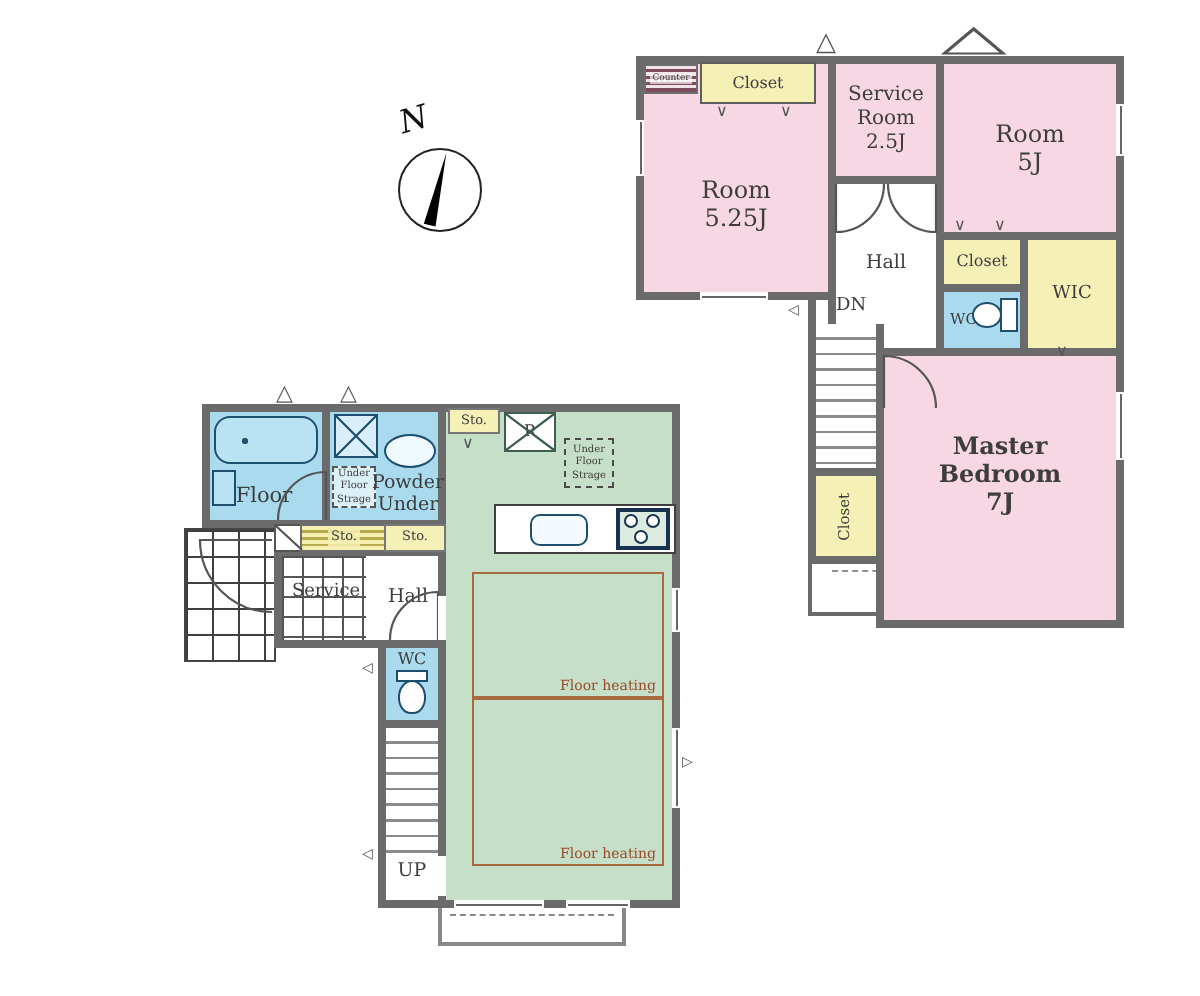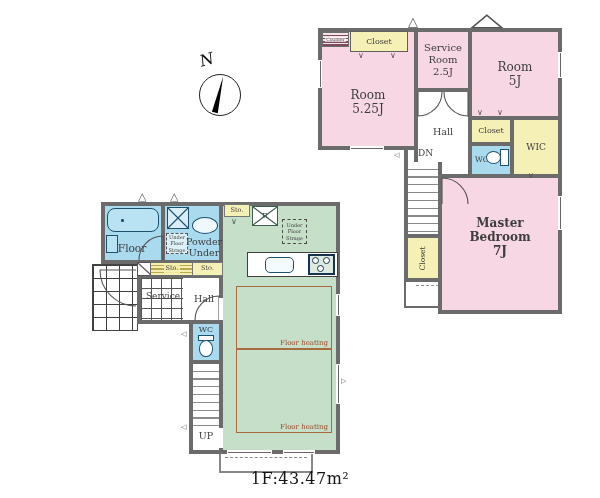--- a/index.html
+++ b/index.html
@@ -186,21 +186,20 @@
   <div class="heatbox" style="left:236px;top:286px;width:96px;height:63px;">
     <span class="heatlbl">Floor heating</span>
   </div>
   <div class="heatbox" style="left:236px;top:349px;width:96px;height:84px;">
     <span class="heatlbl">Floor heating</span>
   </div>
 
   <div class="abs" style="left:219px;top:452px;width:94px;height:21px;background:#fff;border:2px solid #888;z-index:0;">
     <div class="abs" style="left:4px;right:4px;top:3px;border-top:1.5px dashed #888;"></div>
   </div>
-  <div class="area-lbl" style="left:220px;top:469px;width:160px;">1F:43.47m²</div>
 
   <span class="tri" style="left:138px;top:191px;font-size:11px;">△</span>
   <span class="tri" style="left:170px;top:191px;font-size:11px;">△</span>
   <div class="gap" style="left:219px;top:298px;width:4px;height:22px;"></div>
   <div class="gap" style="left:219px;top:428px;width:4px;height:20px;"></div>
   <div class="win-v" style="left:336px;top:294px;width:4px;height:22px;"></div>
   <div class="win-v" style="left:336px;top:364px;width:4px;height:40px;"></div>
   <div class="win-h" style="left:227px;top:450px;width:45px;height:4px;"></div>
   <div class="win-h" style="left:283px;top:450px;width:32px;height:4px;"></div>
   <span class="mark" style="left:181px;top:331px;font-size:7px;">◁</span>

